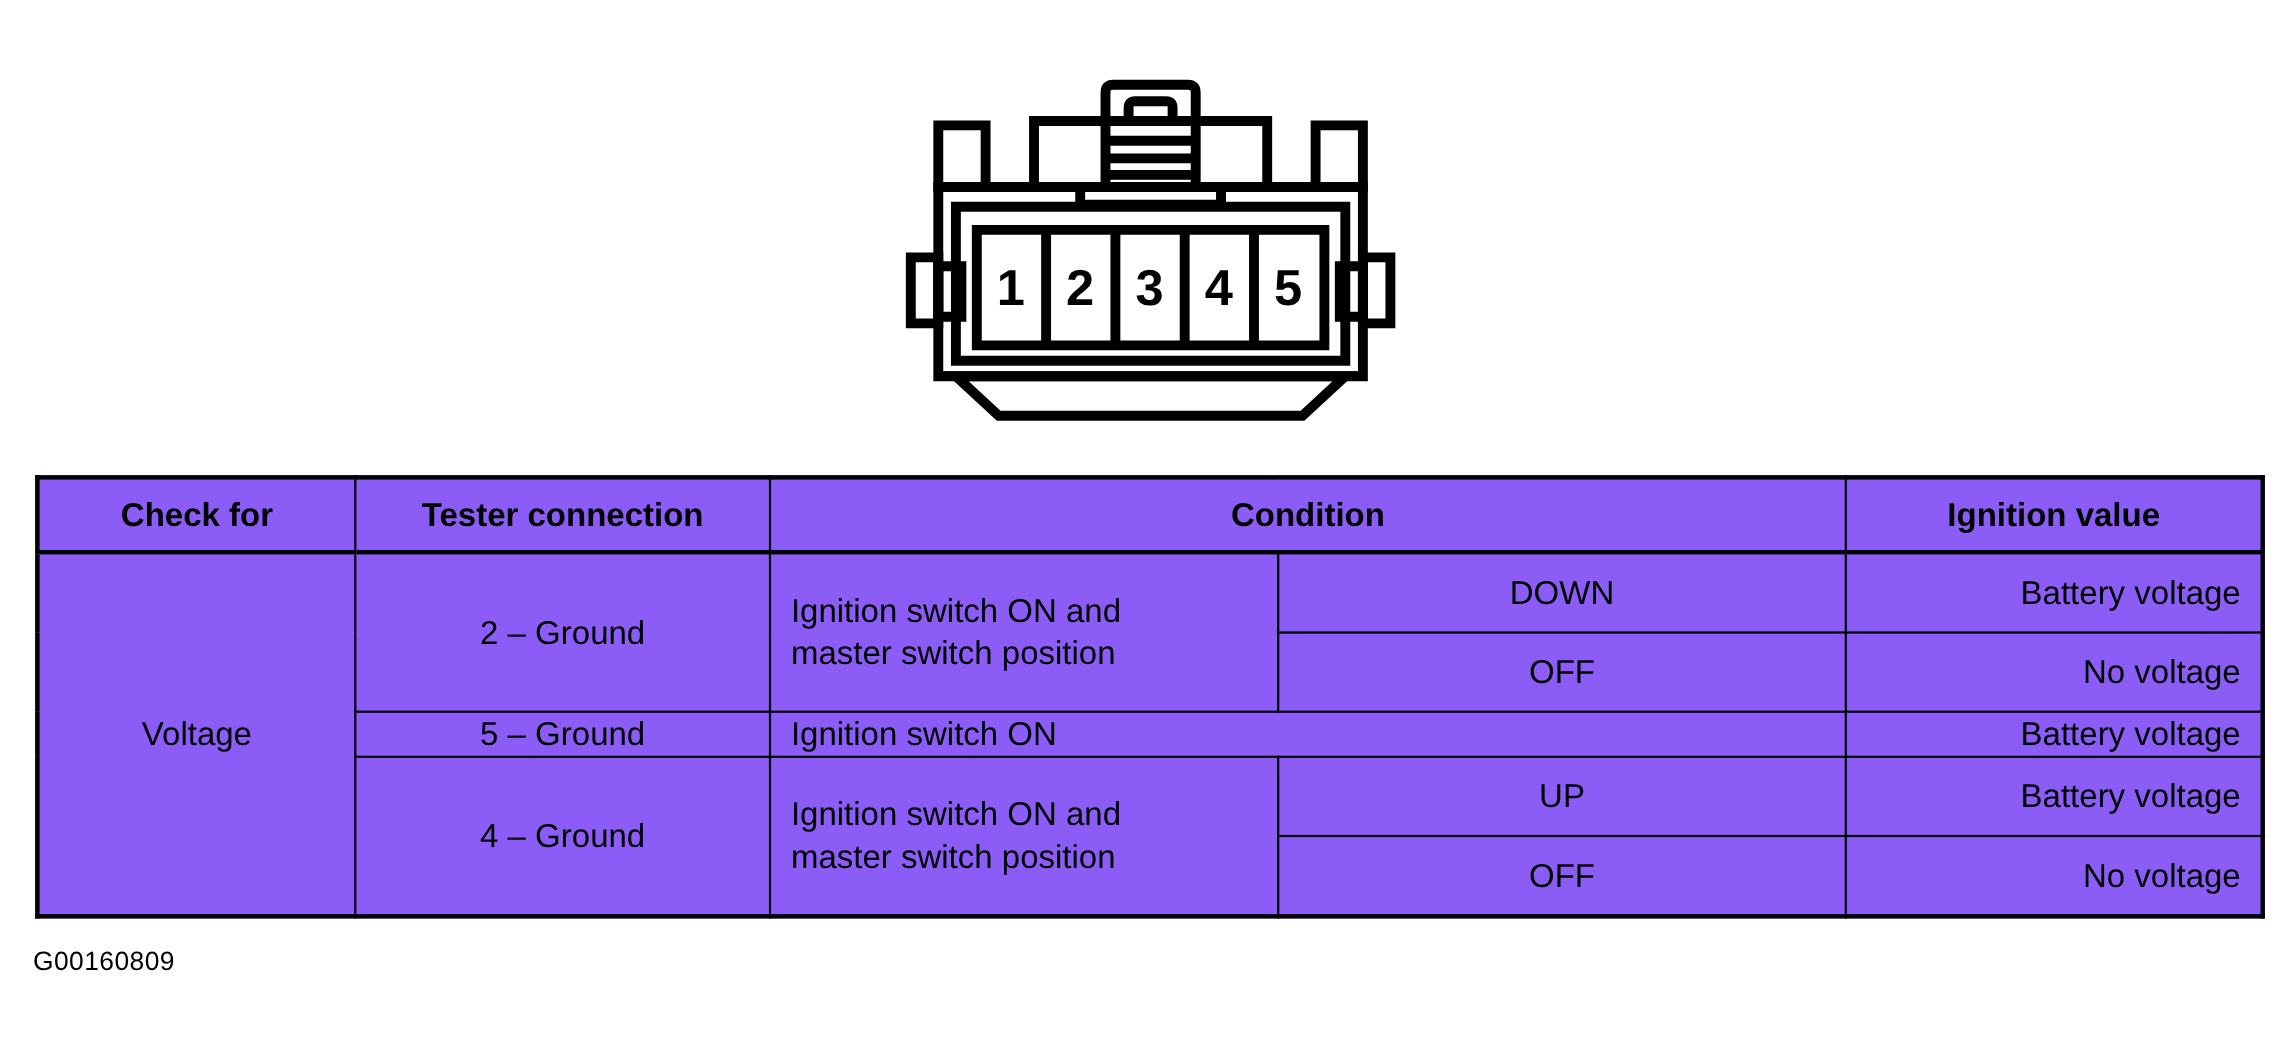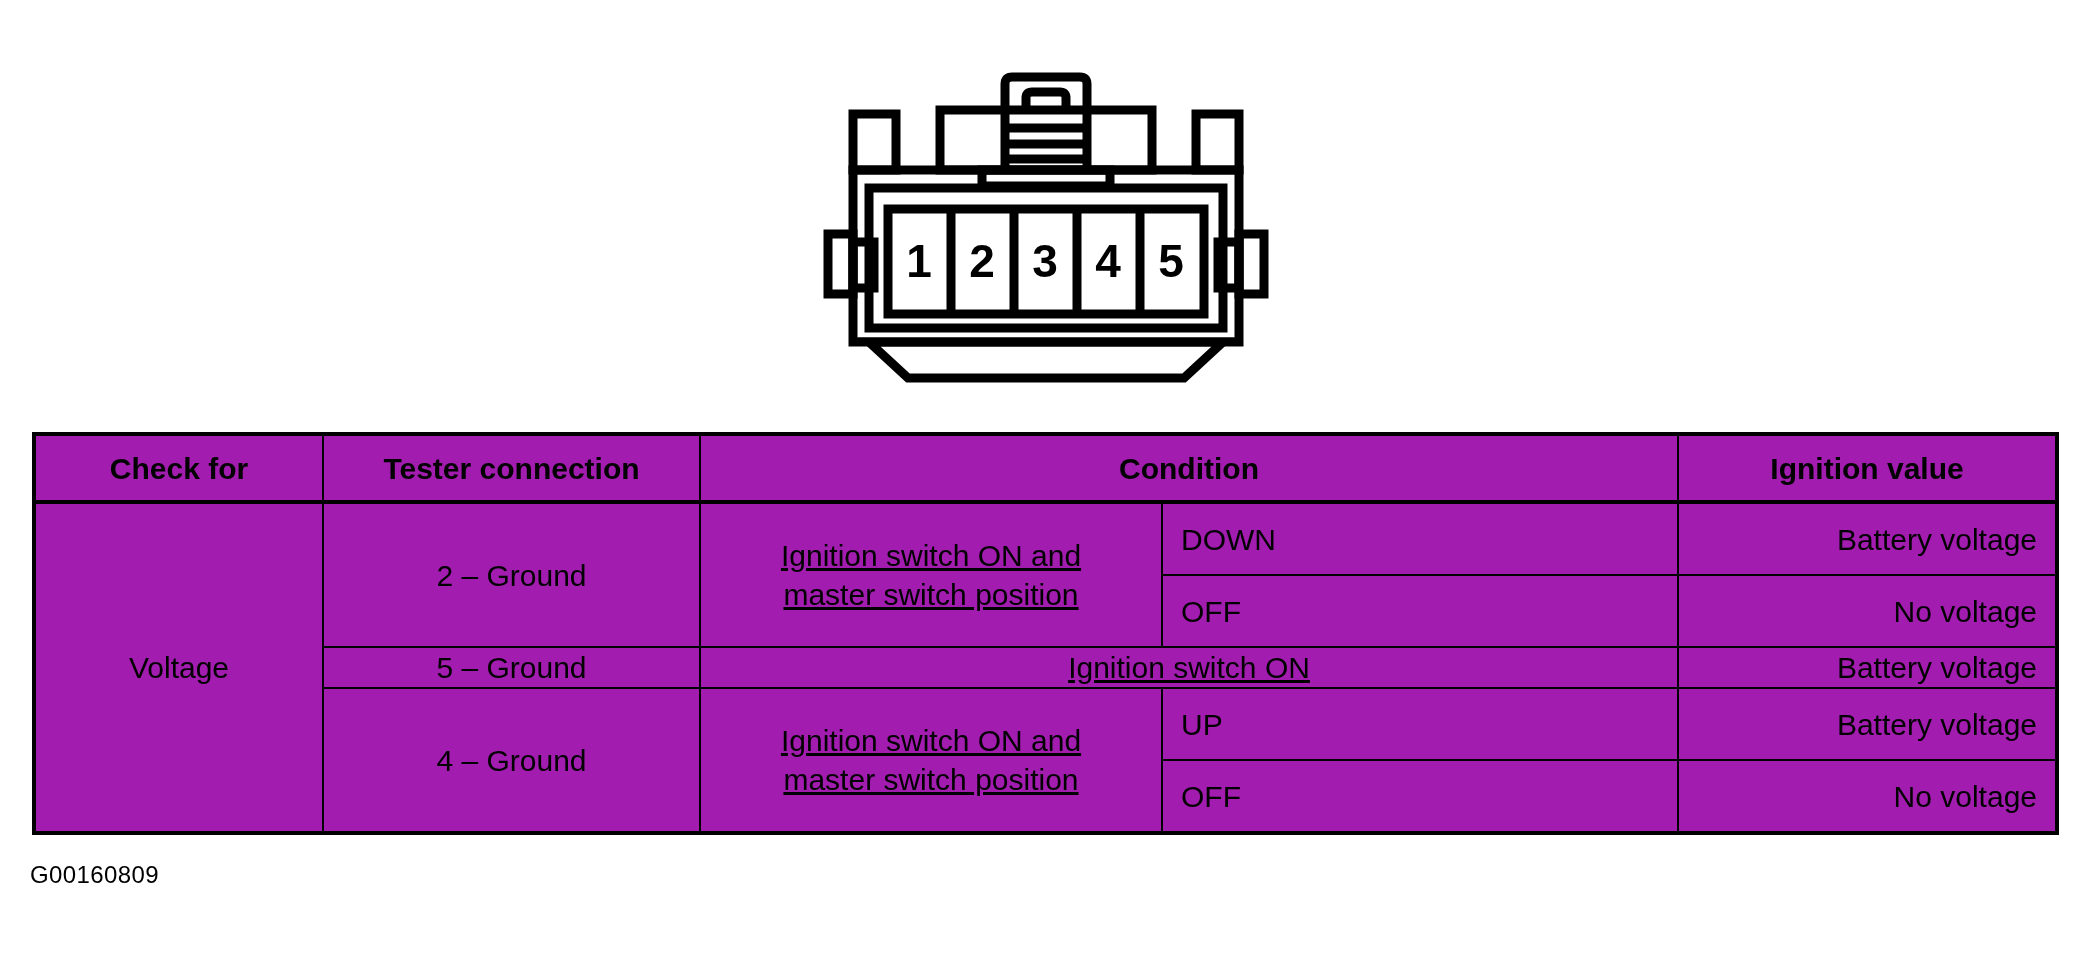--- a/index.html
+++ b/index.html
@@ -35,21 +35,21 @@
   #spec-table-wrap {
     position: absolute;
     left: 32px;
     top: 432px;
     width: 2023px;
   }
   table.spec {
     border-collapse: collapse;
     table-layout: fixed;
     width: 2023px;
-    background: #a21caf;
+    background: #8b5cf6;
   }
   table.spec, table.spec th, table.spec td {
     border: 2px solid #000;
   }
   table.spec {
     border-width: 4px;
   }
   table.spec th, table.spec td {
     padding: 0 18px;
     font-size: 30px;
@@ -67,25 +67,24 @@
   td.check-cell {
     text-align: center;
     vertical-align: top;
     padding-top: 20px;
   }
   td.tester-cell {
     text-align: center;
     white-space: nowrap;
   }
   td.cond-main {
-    text-align: center;
-    text-decoration: underline;
+    text-align: left;
   }
   td.cond-sub {
-    text-align: left;
+    text-align: center;
     height: 70px;
   }
   td.value-cell {
     text-align: right;
     white-space: nowrap;
   }
   .cond-line { display: block; }
 
   
   col.c-check    { width: 289px; }

